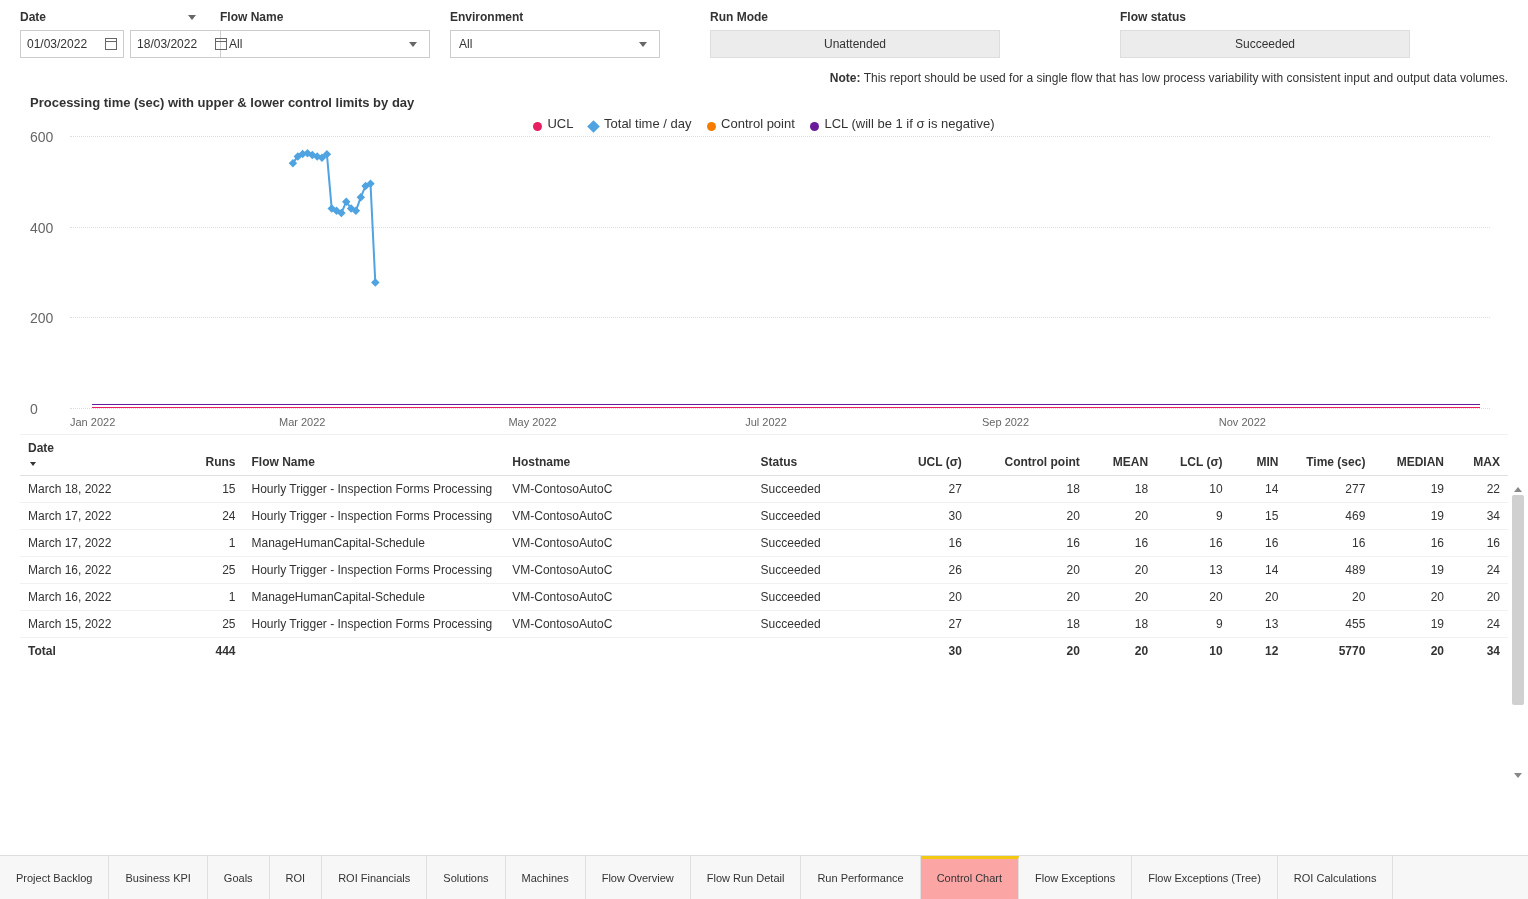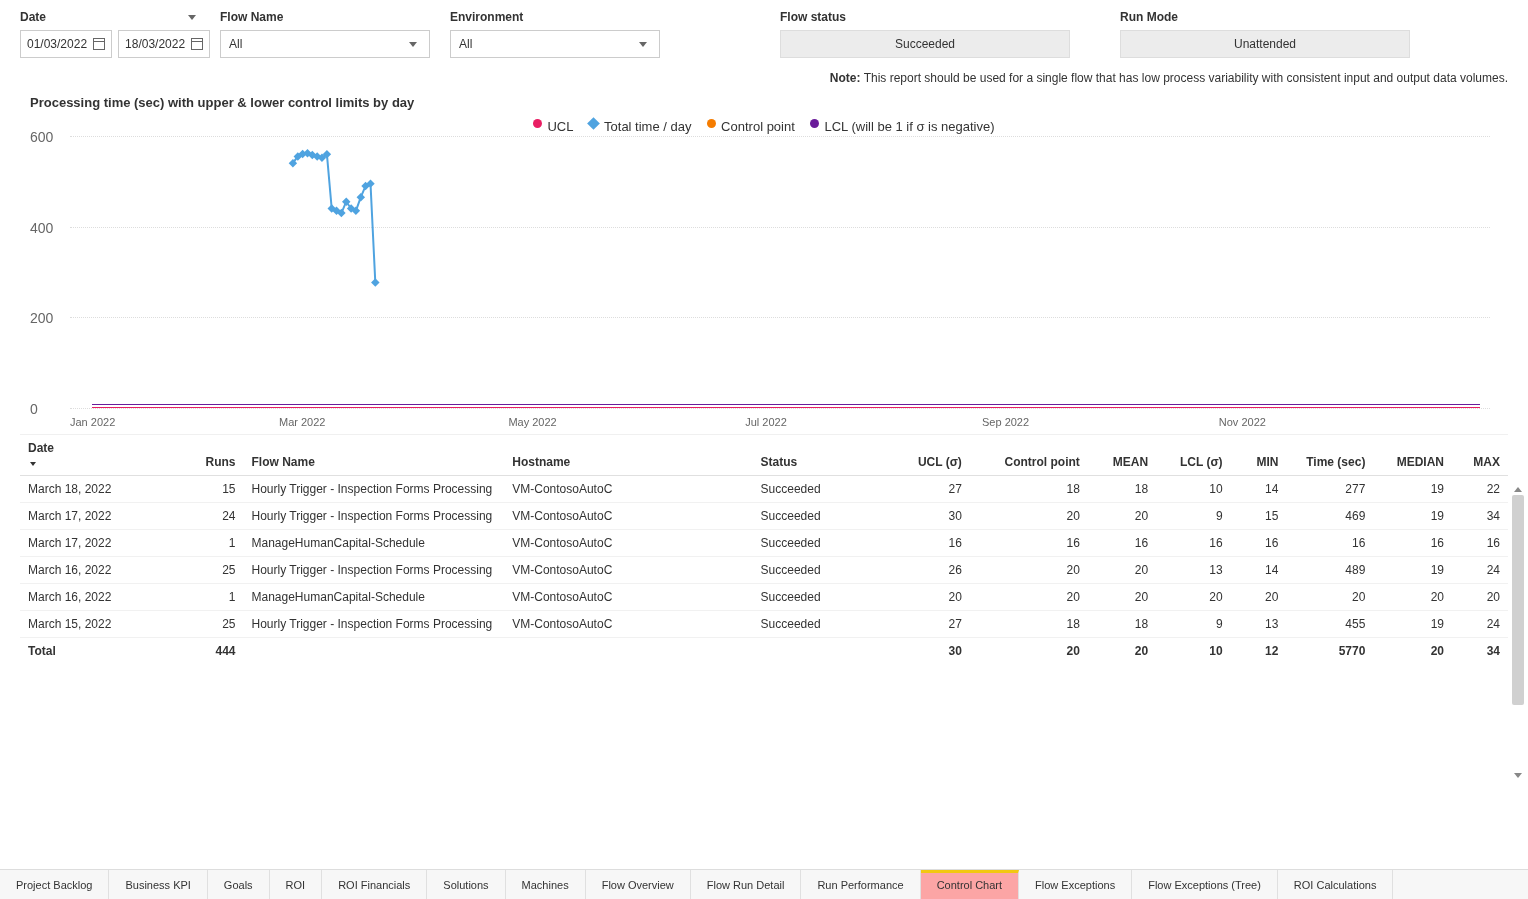--- a/index.html
+++ b/index.html
@@ -2,53 +2,53 @@
 <html><head>
 <meta charset="utf-8">
 <style>
 * { box-sizing: border-box; margin: 0; padding: 0; }
 body { font-family: "Segoe UI", Arial, sans-serif; font-size: 12px; color: #333; background: #fff; width: 1528px; height: 899px; position: relative; overflow: hidden; }
 .filters { display: flex; padding: 10px 20px 5px 20px; gap: 20px; }
 .filter-group { display: flex; flex-direction: column; gap: 6px; }
 .filter-label { font-size: 12px; font-weight: bold; color: #333; display: flex; align-items: center; justify-content: space-between; }
 .chev-down { width: 0; height: 0; border-left: 4px solid transparent; border-right: 4px solid transparent; border-top: 5px solid #666; display: inline-block; margin-right: 4px; }
 .date-inputs { display: flex; gap: 6px; }
-.date-box { border: 1px solid #ccc; padding: 4px 6px; font-size: 12px; height: 28px; display: flex; align-items: center; gap: 6px; background: #fff; }
+.date-box { border: 1px solid #ccc; padding: 4px 6px; font-size: 12px; height: 28px; display: flex; align-items: center; gap: 18px; background: #fff; }
 .cal-icon { width: 12px; height: 12px; border: 1px solid #666; position: relative; }
 .cal-icon::before { content: ""; position: absolute; top: 2px; left: 0; right: 0; height: 1px; background: #666; }
 .select-box { border: 1px solid #ccc; padding: 5px 8px; font-size: 12px; height: 28px; display: flex; align-items: center; justify-content: space-between; background: #fff; }
 .button-slicer { background: #ececec; border: 1px solid #ddd; padding: 6px 16px; text-align: center; height: 28px; display: flex; align-items: center; justify-content: center; font-size: 12px; }
 .fg-date { width: 180px; }
 .fg-flow { width: 210px; }
 .fg-env { width: 210px; }
 .fg-status { width: 290px; margin-left: 100px; }
 .fg-run { width: 290px; margin-left: 30px; }
 .note { text-align: right; padding: 8px 20px 4px 20px; font-size: 12px; color: #333; }
 .note b { font-weight: bold; padding-left: 24px; }
 .chart-title { font-size: 13px; font-weight: bold; padding: 6px 20px 2px 30px; color: #333; }
 .legend { text-align: center; padding: 4px 0 2px 0; font-size: 13px; color: #333; }
-.legend-item { display: inline-flex; align-items: flex-start; margin: 0 6px; }
+.legend-item { display: inline-flex; align-items: flex-end; margin: 0 6px; }
 .legend-marker { width: 9px; height: 9px; border-radius: 50%; display: inline-block; margin-right: 5px; }
 .legend-diamond { width: 9px; height: 9px; transform: rotate(45deg); display: inline-block; margin-right: 6px; }
 .chart-area { position: relative; width: 1480px; height: 290px; margin: 0 20px; }
 .chart-inner { position: absolute; left: 50px; right: 10px; top: 0; bottom: 18px; }
 .grid-line { position: absolute; left: 0; right: 0; border-top: 1px dotted #ddd; }
 .y-axis-label { position: absolute; left: -40px; font-size: 14px; color: #666; transform: translateY(-50%); }
 .x-axis-label { position: absolute; bottom: -2px; font-size: 11px; color: #666; }
 .baseline-band { position: absolute; left: 22px; right: 10px; height: 6px; background: repeating-linear-gradient(0deg, #e91e63 0px, #e91e63 1px, transparent 1px, transparent 3px, #6a1b9a 3px, #6a1b9a 4px, transparent 4px, transparent 6px); }
 .chart-line { position: absolute; }
 .table-wrap { margin: 8px 20px 0 20px; border-top: 1px solid #f0f0f0; }
 table { width: 100%; border-collapse: collapse; font-size: 12px; }
 th { text-align: right; padding: 6px 8px; font-weight: bold; border-bottom: 1px solid #e0e0e0; color: #333; vertical-align: bottom; }
 th.left { text-align: left; }
 td { text-align: right; padding: 6px 8px; border-bottom: 1px solid #f1f1f1; color: #333; vertical-align: top; }
 td.left { text-align: left; }
 .sort-arrow { width: 0; height: 0; border-left: 3px solid transparent; border-right: 3px solid transparent; border-top: 4px solid #333; display: inline-block; margin-left: 2px; }
 tr.total td { font-weight: bold; border-top: 1px solid #ccc; border-bottom: none; }
-.tabs-bar { position: absolute; bottom: 0; left: 0; right: 0; background: #f7f7f7; border-top: 1px solid #ddd; display: flex; height: 30px; align-items: stretch; }
+.tabs-bar { position: absolute; bottom: 0; left: 0; right: 0; background: #f7f7f7; border-top: 1px solid #ddd; display: flex; height: 44px; align-items: stretch; }
 .tab { padding: 7px 16px; font-size: 11px; color: #333; border-right: 1px solid #e0e0e0; cursor: pointer; display: flex; align-items: center; white-space: nowrap; }
 .tab.active { background: #fca5a5; border-top: 3px solid #f2c811; padding-top: 4px; font-weight: normal; }
 .scroll-thumb { position: absolute; right: 4px; top: 495px; width: 12px; height: 210px; background: #d0d0d0; border-radius: 2px; }
 .scroll-up { position: absolute; right: 4px; top: 484px; width: 12px; height: 10px; display:flex; align-items:center; justify-content:center; }
 .scroll-down { position: absolute; right: 4px; top: 770px; width: 12px; height: 10px; display:flex; align-items:center; justify-content:center; }
 .tri-up { width:0;height:0;border-left:4px solid transparent;border-right:4px solid transparent;border-bottom:5px solid #888; }
 .tri-down { width:0;height:0;border-left:4px solid transparent;border-right:4px solid transparent;border-top:5px solid #888; }
 </style>
 </head>
 <body>
@@ -81,34 +81,34 @@
   </div>
   <div class="filter-group fg-env">
     <div class="filter-label">
         <span>Environment</span>
       </div>
     <div class="select-box">
         <span>All</span>
         <span class="chev-down"></span>
       </div>
   </div>
+  <div class="filter-group fg-run">
+    <div class="filter-label">
+        <span>Run Mode</span>
+      </div>
+    <div class="button-slicer">
+        <span>Unattended</span>
+      </div>
+  </div>
   <div class="filter-group fg-status">
     <div class="filter-label">
         <span>Flow status</span>
       </div>
     <div class="button-slicer">
         <span>Succeeded</span>
-      </div>
-  </div>
-  <div class="filter-group fg-run">
-    <div class="filter-label">
-        <span>Run Mode</span>
-      </div>
-    <div class="button-slicer">
-        <span>Unattended</span>
       </div>
   </div>
 </div>
 
 <div class="note"><b>Note:</b><span> This report should be used for a single flow that has low process variability with consistent input and output data volumes.</span></div>
 
 <div class="chart-title">Processing time (sec) with upper &amp; lower control limits by day</div>
 
 <div class="legend">
   <span class="legend-item">

